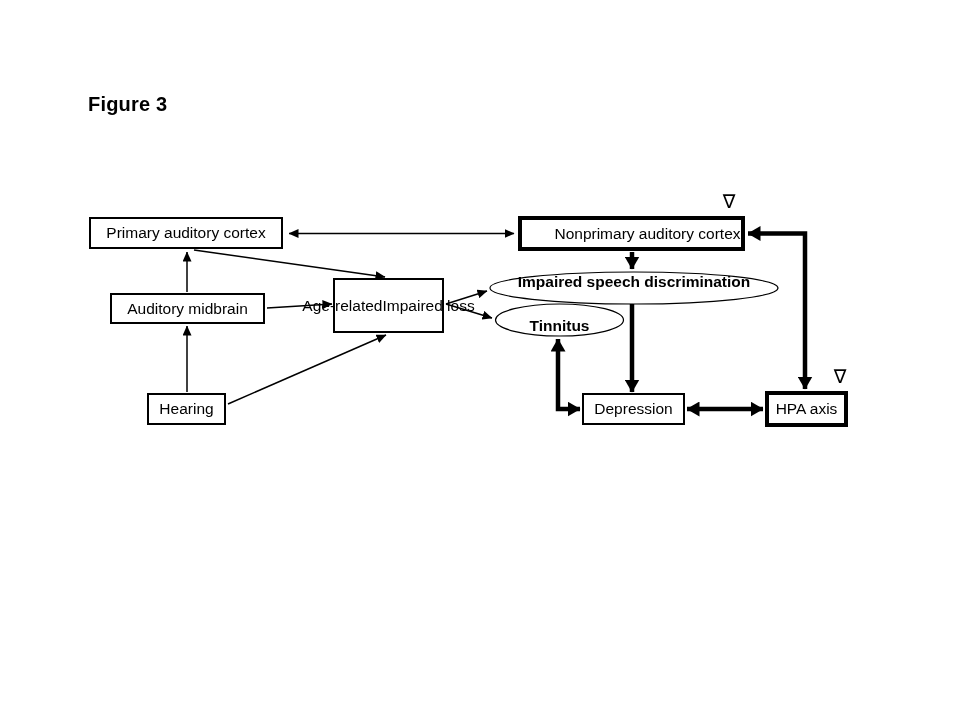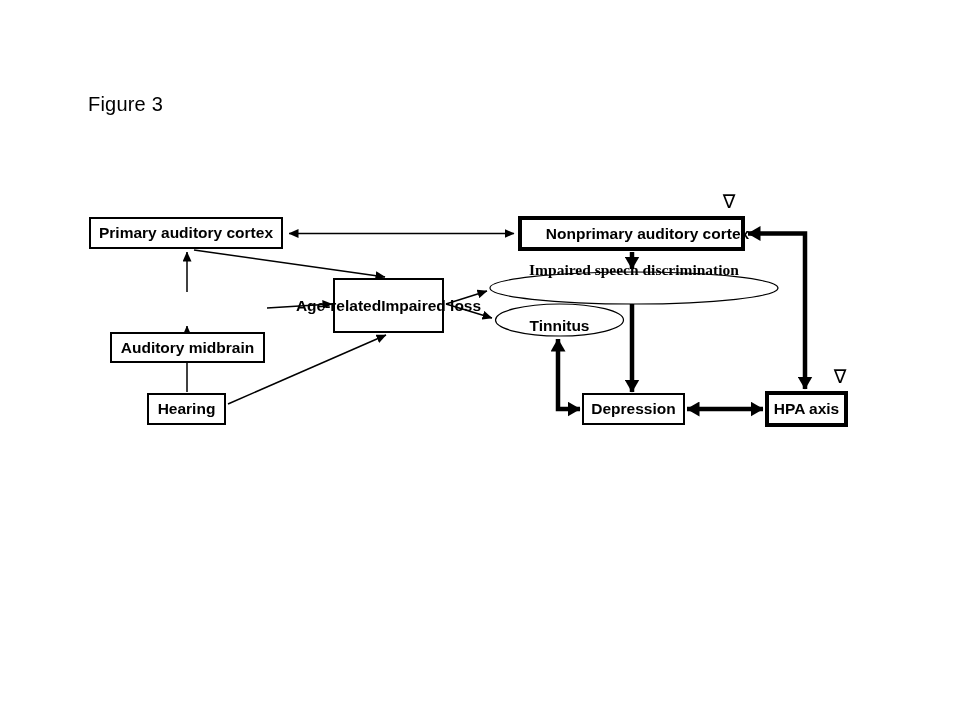--- a/index.html
+++ b/index.html
@@ -10,21 +10,21 @@
     background: #ffffff;
     font-family: "Liberation Sans", sans-serif;
     color: #000000;
     overflow: hidden;
   }
   .figure-title {
     position: absolute;
     left: 88px;
     top: 93px;
     font-size: 20px;
-    font-weight: normal;
+    font-weight: bold;
     letter-spacing: 0.2px;
   }
   svg.diagram-layer {
     position: absolute;
     left: 0;
     top: 0;
     width: 960px;
     height: 720px;
   }
   .node {
@@ -32,21 +32,20 @@
     box-sizing: border-box;
     background: #ffffff;
     border: 2px solid #000000;
     display: flex;
     align-items: center;
     justify-content: center;
     text-align: center;
     font-size: 15.5px;
     line-height: 1.25;
     white-space: nowrap;
-    font-weight: bold;
   }
   .node.thick { border-width: 4px; }
   .node.two-line { }
   .ellipse-label {
     position: absolute;
     display: flex;
     align-items: center;
     justify-content: center;
     font-size: 15.5px;
     font-weight: bold;
@@ -96,21 +95,21 @@
     <line x1="632" y1="304" x2="632" y2="392" stroke="#000000" stroke-width="4.5" marker-end="url(#mthick)"></line>
     <path d="M 558,339 L 558,409 L 580,409" fill="none" stroke="#000000" stroke-width="4.5" marker-start="url(#mthick)" marker-end="url(#mthick)"></path>
     <line x1="687" y1="409" x2="763" y2="409" stroke="#000000" stroke-width="4.5" marker-start="url(#mthick)" marker-end="url(#mthick)"></line>
     <path d="M 748,233.5 L 805,233.5 L 805,389" fill="none" stroke="#000000" stroke-width="4.5" marker-start="url(#mthick)" marker-end="url(#mthick)"></path>
   </svg>
 
   <div class="node" style="left:89px; top:217px; width:194px; height:32px;">
     <span>Primary auditory cortex</span>
   </div>
 
-  <div class="node" style="left:110px; top:293px; width:155px; height:31px;margin-top:39px;">
+  <div class="node" style="left:110px; top:293px; width:155px; height:31px;">
     <span>Auditory midbrain</span>
   </div>
 
   <div class="node two-line" style="left:333px; top:278px; width:111px; height:55px;">
     <span>Age-related</span>
     <span>Impaired loss</span>
   </div>
 
   <div class="node" style="left:147px; top:393px; width:79px; height:32px;">
     <span>Hearing</span>
@@ -121,21 +120,21 @@
   </div>
 
   <div class="node" style="left:582px; top:393px; width:103px; height:32px;">
     <span>Depression</span>
   </div>
 
   <div class="node thick" style="left:765px; top:391px; width:83px; height:36px;">
     <span>HPA axis</span>
   </div>
 
-  <div class="ellipse-label" style="left:490px; top:261px; width:288px; height:18px;font-family:Liberation Serif, serif;">
+  <div class="ellipse-label" style="left:490px; top:273px; width:288px; height:18px;">
     <span>Impaired speech discrimination</span>
   </div>
 
   <div class="ellipse-label" style="left:496px; top:305px; width:127px; height:30px;align-items:flex-end;">
     <span>Tinnitus</span>
   </div>
 
   <span class="nabla" style="left:721px; top:191px;">∇</span>
   <span class="nabla" style="left:832px; top:366px;">∇</span>
 

